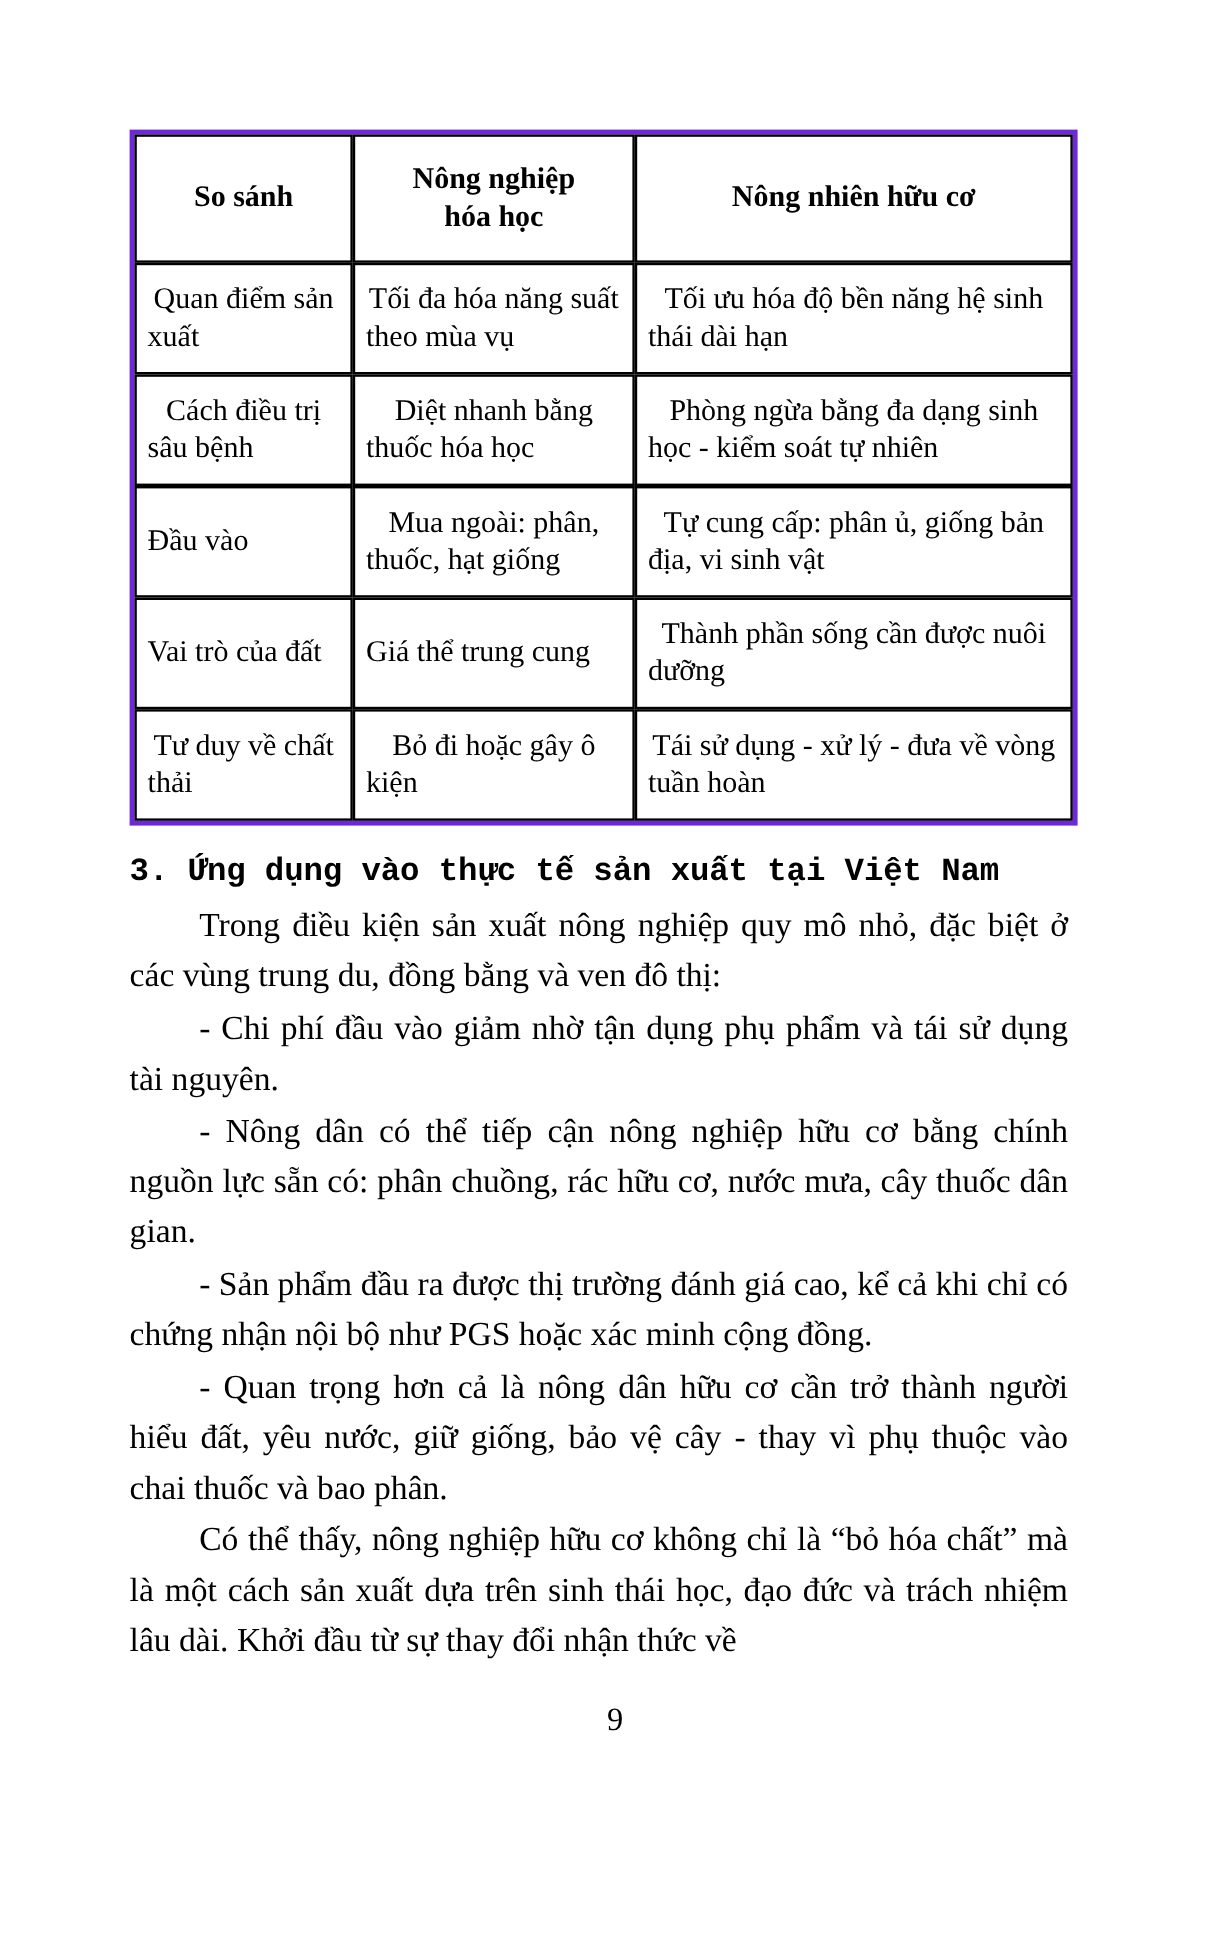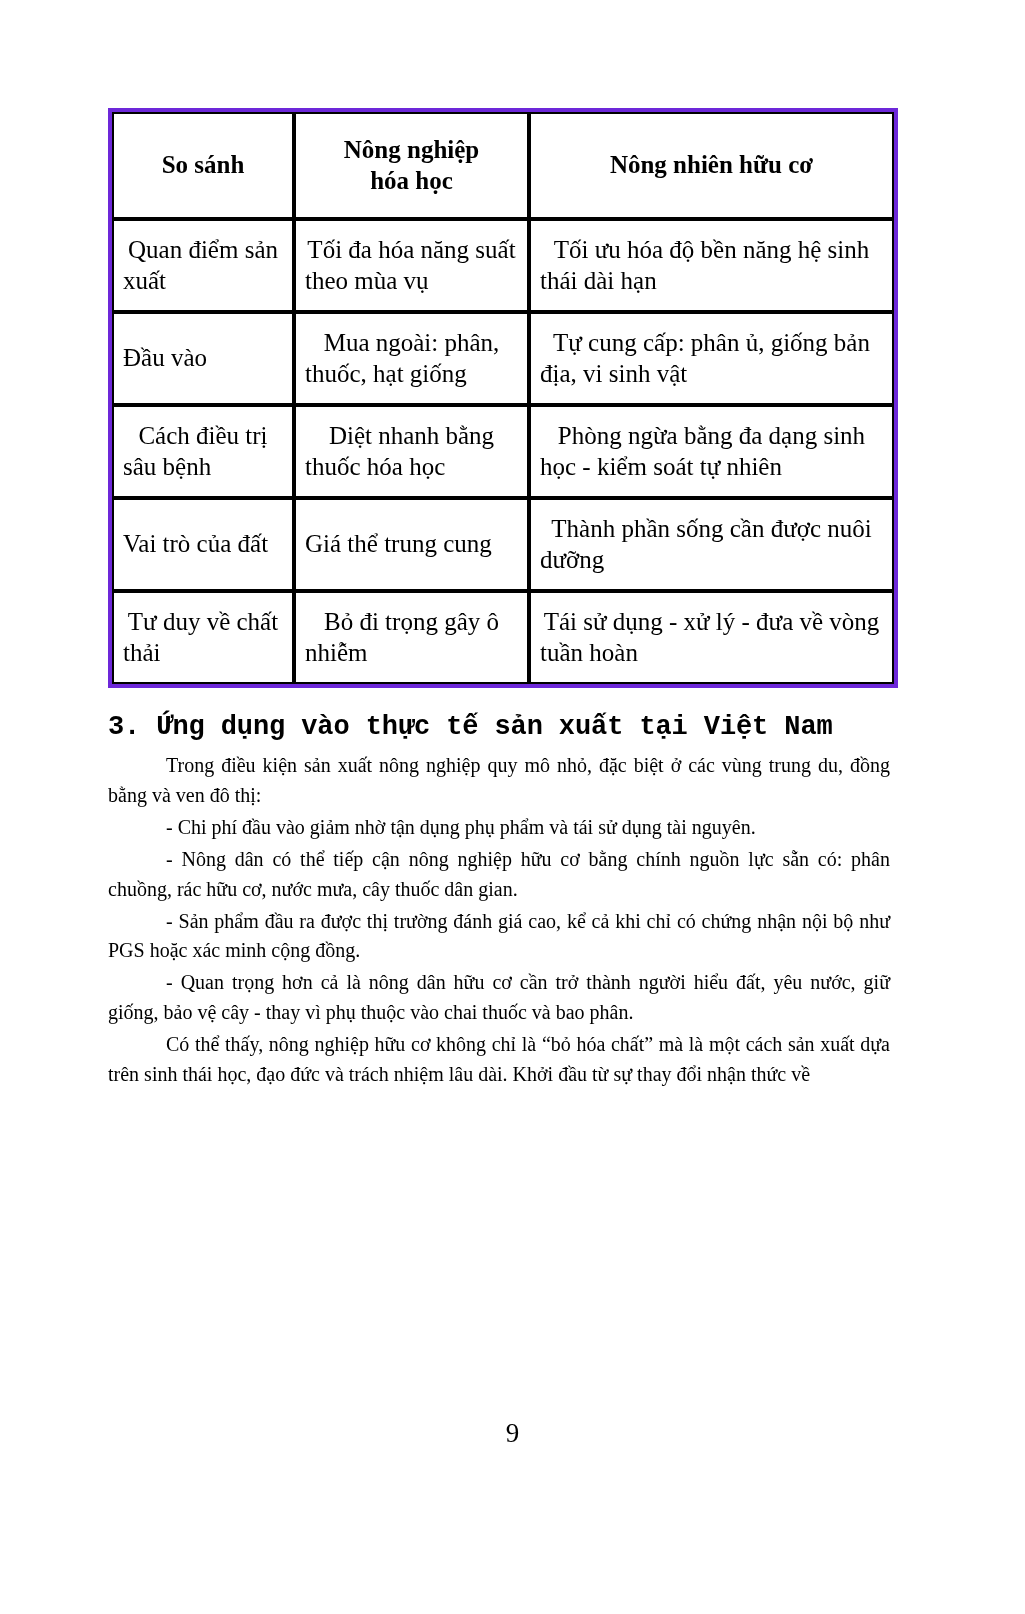--- a/index.html
+++ b/index.html
@@ -74,21 +74,21 @@
     font-size: 27px;
     font-weight: bold;
     margin: 22px 0 0 0;
     line-height: 1.3;
     letter-spacing: -0.1px;
     font-family: Liberation Mono, monospace;
   }
 
   
   p.body {
-    font-size: 20px;
+    font-size: 28px;
     line-height: 1.495;
     margin: 6px 0 0 0;
     text-align: justify;
     text-align-last: left;
     text-indent: 58px;
     hyphens: none;
     word-spacing: 0px;
   }
   p.body.tight {
     margin-top: 2px;
@@ -127,37 +127,37 @@
           <th>Nông nhiên hữu cơ</th>
         </tr>
       </thead>
       <tbody>
         <tr>
           <td class="just row-cell">Quan điểm sản xuất</td>
           <td class="just row-cell">Tối đa hóa năng suất theo mùa vụ</td>
           <td class="just row-cell">Tối ưu hóa độ bền năng hệ sinh thái dài hạn</td>
         </tr>
         <tr>
+          <td class="just row-cell">Cách điều trị sâu bệnh</td>
+          <td class="just row-cell">Diệt nhanh bằng thuốc hóa học</td>
+          <td class="just row-cell">Phòng ngừa bằng đa dạng sinh học - kiểm soát tự nhiên</td>
+        </tr>
+        <tr>
           <td class="just row-cell">Đầu vào</td>
           <td class="just row-cell">Mua ngoài: phân, thuốc, hạt giống</td>
           <td class="just row-cell">Tự cung cấp: phân ủ, giống bản địa, vi sinh vật</td>
-        </tr>
-        <tr>
-          <td class="just row-cell">Cách điều trị sâu bệnh</td>
-          <td class="just row-cell">Diệt nhanh bằng thuốc hóa học</td>
-          <td class="just row-cell">Phòng ngừa bằng đa dạng sinh học - kiểm soát tự nhiên</td>
         </tr>
         <tr>
           <td class="just row-cell">Vai trò của đất</td>
           <td class="just row-cell">Giá thể trung cung</td>
           <td class="just row-cell">Thành phần sống cần được nuôi dưỡng</td>
         </tr>
         <tr>
           <td class="just row-cell">Tư duy về chất thải</td>
-          <td class="just row-cell">Bỏ đi trọng gây ô nhiễm</td>
+          <td class="just row-cell">Bỏ đi hoặc gây ô kiện</td>
           <td class="just row-cell">Tái sử dụng - xử lý - đưa về vòng tuần hoàn</td>
         </tr>
       </tbody>
     </table>
 
     <h2 class="section">3. Ứng dụng vào thực tế sản xuất tại Việt Nam</h2>
 
     <p class="body">Trong điều kiện sản xuất nông nghiệp quy mô nhỏ, đặc biệt ở các vùng trung du, đồng bằng và ven đô thị:</p>
     <p class="body tight">- Chi phí đầu vào giảm nhờ tận dụng phụ phẩm và tái sử dụng tài nguyên.</p>
     <p class="body tight">- Nông dân có thể tiếp cận nông nghiệp hữu cơ bằng chính nguồn lực sẵn có: phân chuồng, rác hữu cơ, nước mưa, cây thuốc dân gian.</p>

